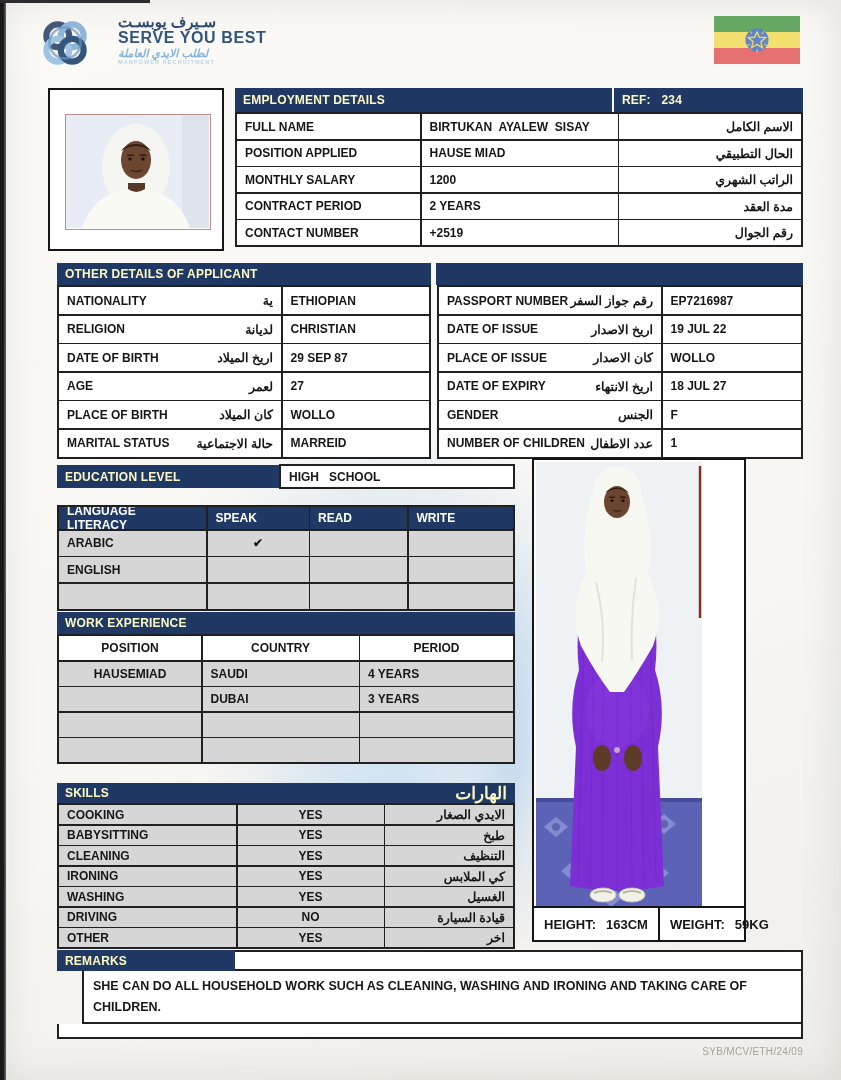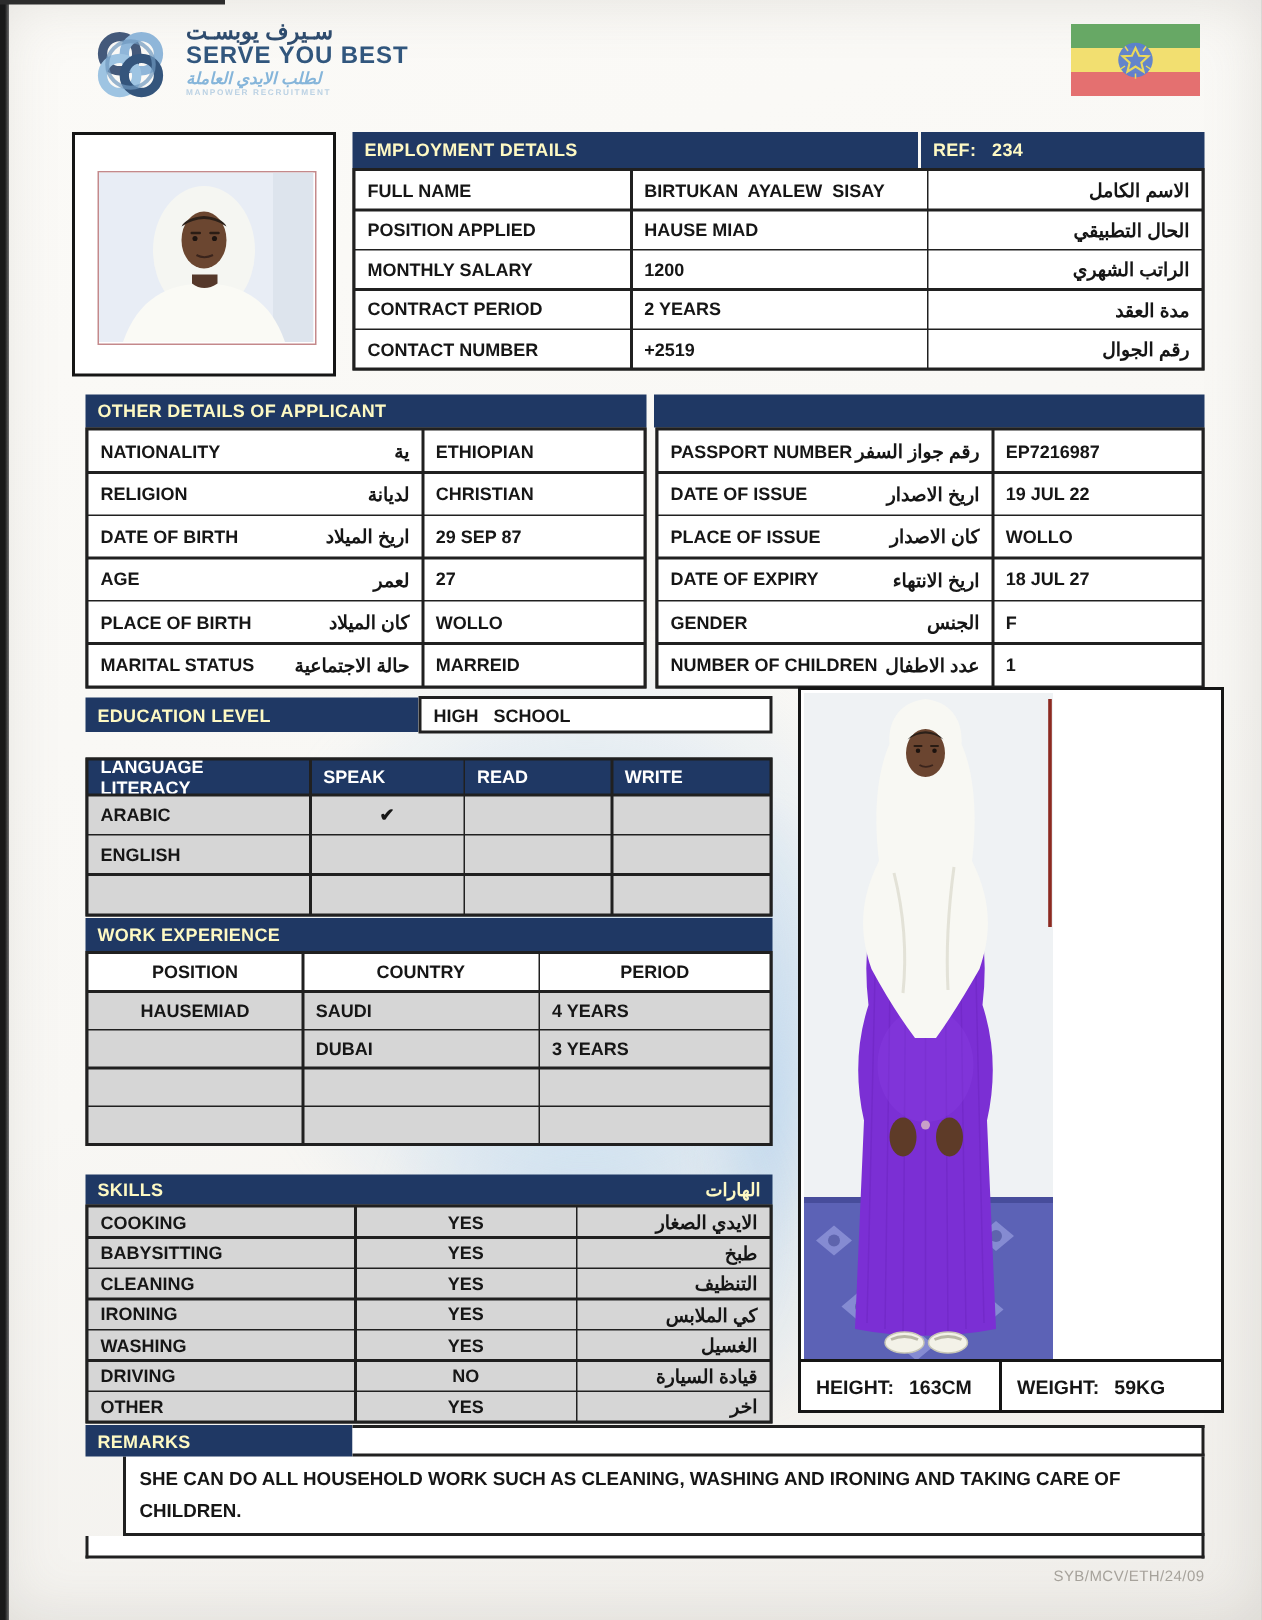--- a/index.html
+++ b/index.html
@@ -66,21 +66,21 @@
 </head>
 <body>
 
 <div class="page">
   <div class="edge-left"></div>
   <div class="edge-top"></div>
   <div class="wm wm1"></div>
   <div class="wm wm2"></div>
   <div class="wm wm3"></div>
 
-  <div class="z" style="left:58px;top:14px;display:flex;gap:8px;justify-content:flex-end;">
+  <div class="z" style="left:36px;top:14px;display:flex;gap:24px;justify-content:flex-end;">
     <span>
       <svg width="58" height="58" viewBox="0 0 56 56">
         <g fill="none" stroke-linecap="round">
           <circle cx="21" cy="21" r="11" stroke="#44597a" stroke-width="6"></circle>
           <circle cx="35" cy="21" r="11" stroke="#8fb6d9" stroke-width="6"></circle>
           <circle cx="21" cy="35" r="11" stroke="#9ec4e2" stroke-width="6"></circle>
           <circle cx="35" cy="35" r="11" stroke="#34557c" stroke-width="6"></circle>
           <circle cx="28" cy="28" r="15" stroke="#6e97bd" stroke-width="2.5" opacity=".7"></circle>
         </g>
       </svg>
@@ -265,21 +265,21 @@
       <div class="cell tint"></div>
       <div class="cell tint ctr"></div>
       <div class="cell tint"></div>
       <div class="cell tint"></div>
     </div>
   </div>
 
   <div class="z" style="left:57px;top:783px;width:458px;">
     <div class="band" style="height:20px;justify-content:space-between;">
       <span>SKILLS</span>
-      <span style="direction:rtl;font-size:12px;">الهارات</span>
+      <span style="direction:rtl;font-size:17px;">الهارات</span>
     </div>
     <div class="grid" style="grid-template-columns:177px 146px 1fr;grid-auto-rows:19px;">
       <div class="cell tint">COOKING</div>
       <div class="cell tint ctr">YES</div>
       <div class="cell tint ar">الايدي الصغار</div>
       <div class="cell tint">BABYSITTING</div>
       <div class="cell tint ctr">YES</div>
       <div class="cell tint ar">طبخ</div>
       <div class="cell tint">CLEANING</div>
       <div class="cell tint ctr">YES</div>
@@ -292,21 +292,21 @@
       <div class="cell tint ar">الغسيل</div>
       <div class="cell tint">DRIVING</div>
       <div class="cell tint ctr">NO</div>
       <div class="cell tint ar">قيادة السيارة</div>
       <div class="cell tint">OTHER</div>
       <div class="cell tint ctr">YES</div>
       <div class="cell tint ar">اخر</div>
     </div>
   </div>
 
-  <div class="z bodybox" style="left:532px;top:458px;width:284px;height:484px;">
+  <div class="z bodybox" style="left:532px;top:458px;width:214px;height:484px;">
     <div style="position:absolute;left:2px;top:2px;">
       <svg width="166" height="446" viewBox="0 0 166 446">
         <rect width="166" height="446" fill="#eff2f4"></rect>
         <rect y="336" width="166" height="110" fill="#5c62b6"></rect>
         <rect y="336" width="166" height="4" fill="#474d9b"></rect>
         <g fill="#8d93d8" opacity=".85">
           <path d="M20 355 l12 10 -12 10 -12 -10 Z"></path>
             <path d="M70 362 l12 10 -12 10 -12 -10 Z"></path>
           <path d="M128 352 l12 10 -12 10 -12 -10 Z"></path>
             <path d="M38 398 l13 11 -13 11 -13 -11 Z"></path>

